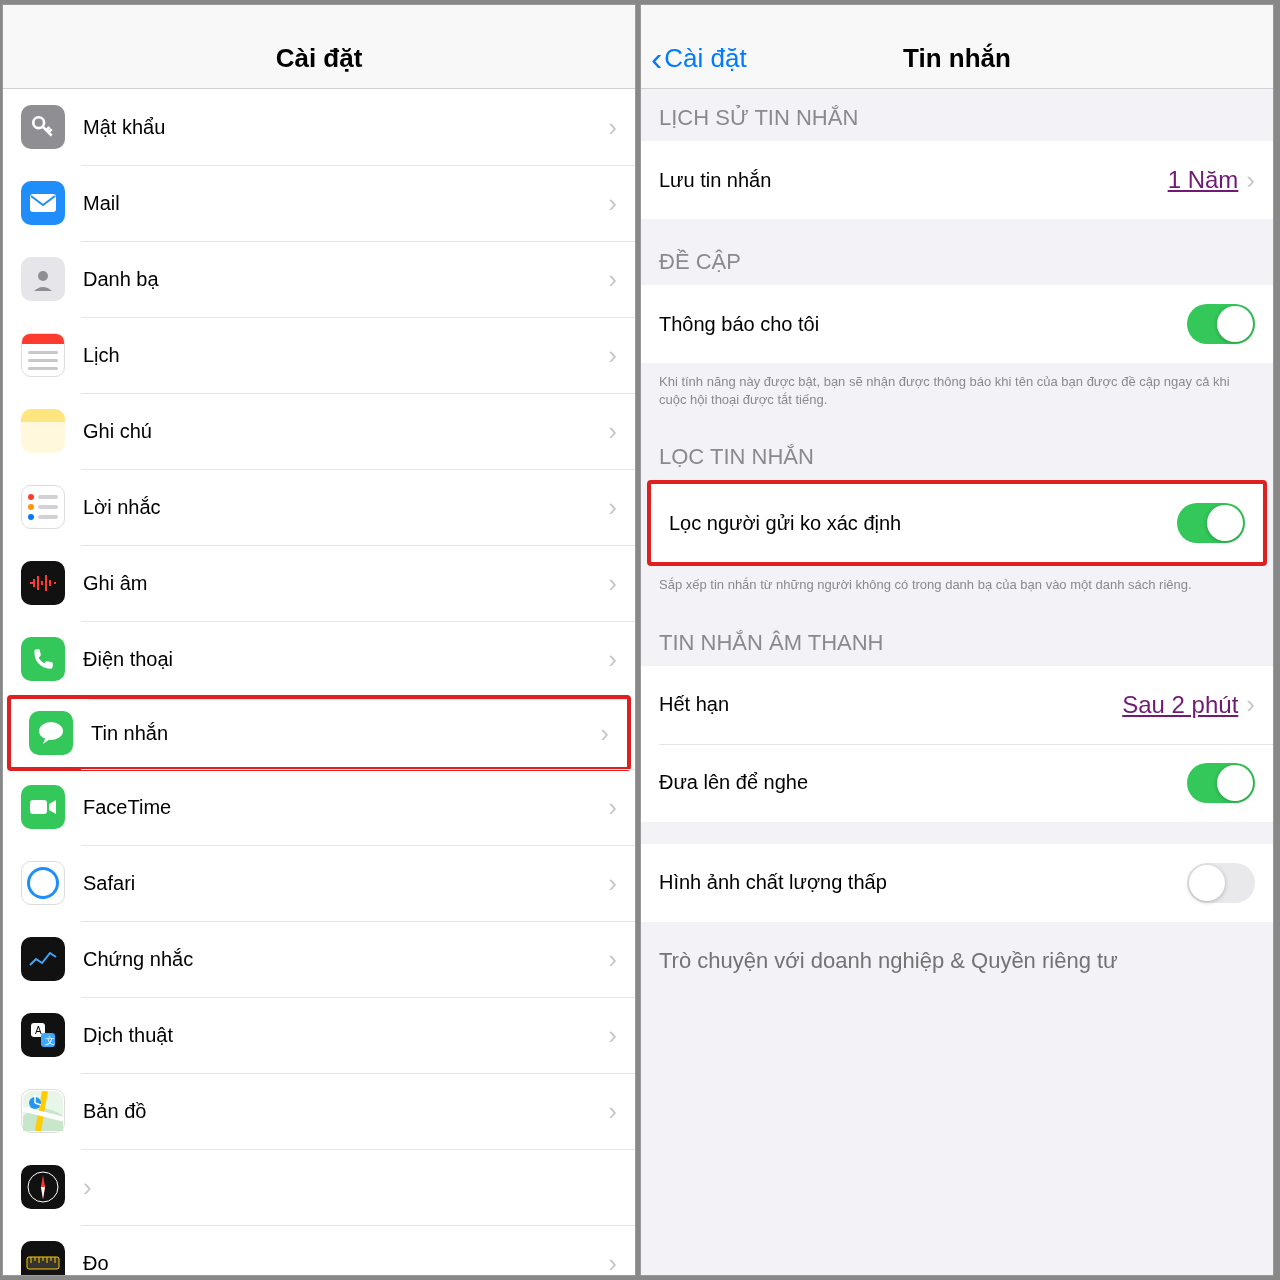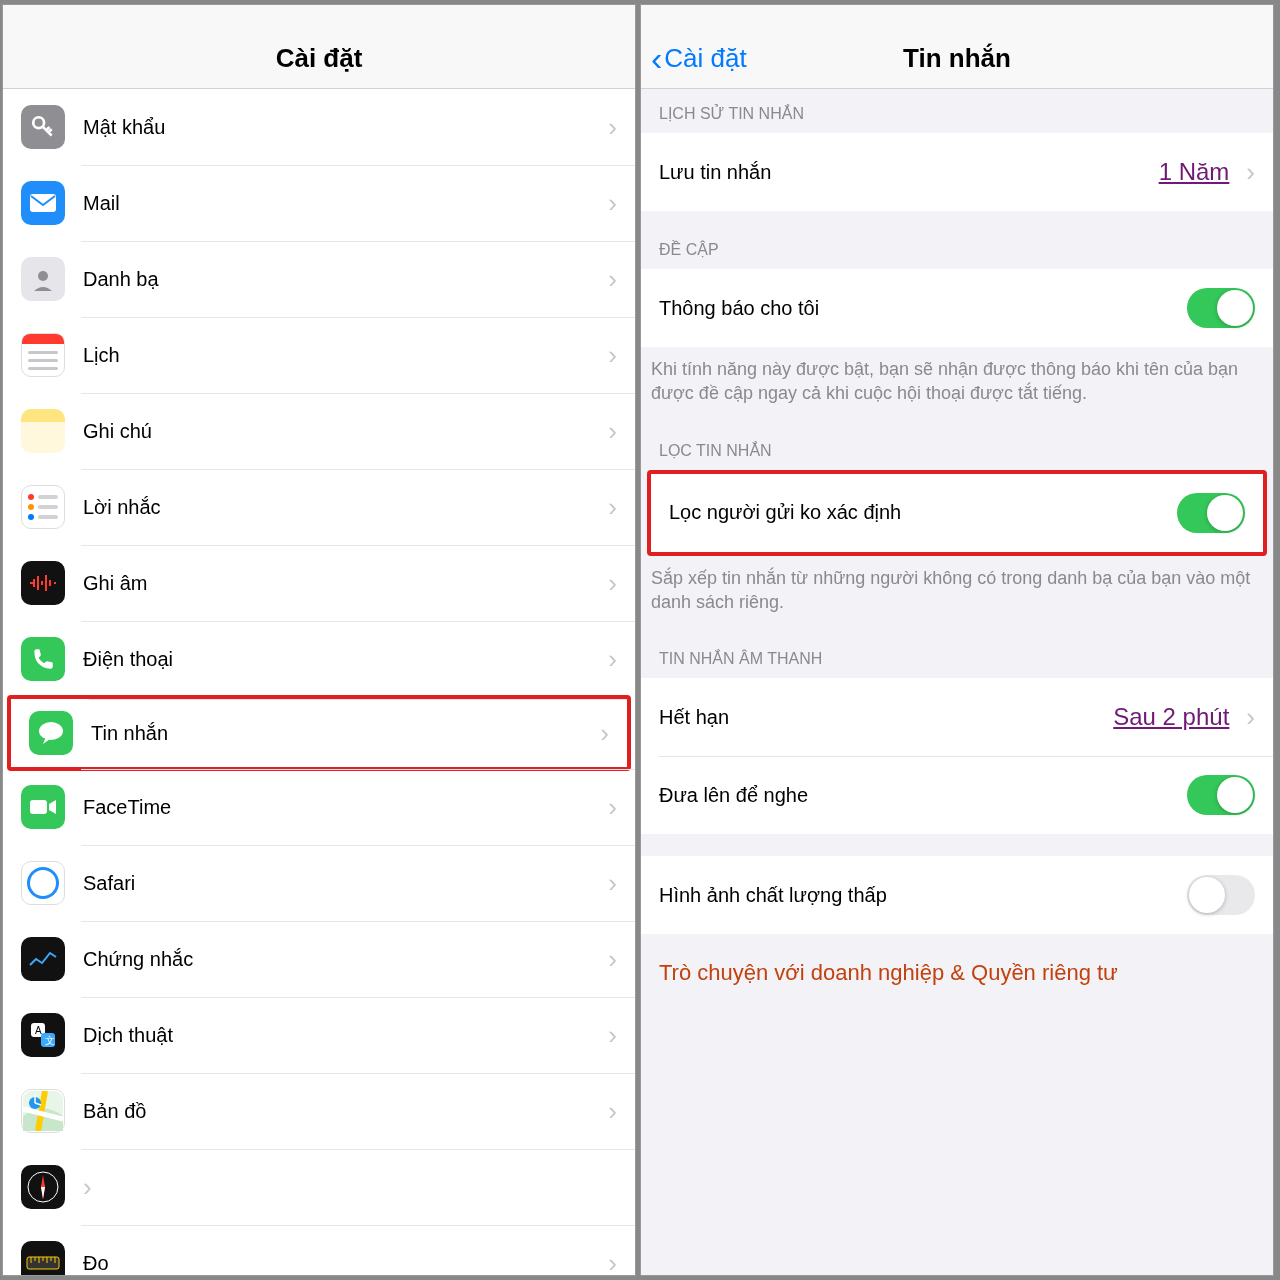--- a/index.html
+++ b/index.html
@@ -46,40 +46,40 @@
     font-size: 26px;
   }
   .back-chevron {
     font-size: 34px;
     margin-right: 2px;
     font-weight: 300;
   }
   .content { flex: 1; overflow: hidden; }
   .section-header {
     padding: 30px 18px 10px;
-    font-size: 16px;
+    font-size: 22px;
     color: #8a8a8e;
     text-transform: uppercase;
   }
   .section-header.first { padding-top: 16px; }
   .section-footer {
-    padding: 10px 10px 6px;
-    font-size: 18px;
+    padding: 10px 18px 6px;
+    font-size: 13px;
     color: #8a8a8e;
     line-height: 1.35;
   }
   .list { background: #fff; }
   .row {
     display: flex;
     align-items: center;
     height: 70px;
     padding: 0 18px;
     position: relative;
   }
-  .row.tall { height: 78px; gap: 9px; }
+  .row.tall { height: 78px; }
   .row + .row::before,
   .left-row + .left-row::before {
     content: "";
     position: absolute;
     top: 0;
     left: 78px;
     right: 0;
     height: 1px;
     background: #e5e5ea;
   }
@@ -139,21 +139,21 @@
   .toggle.on .knob { right: 2px; }
   .toggle.off .knob { left: 2px; }
   .highlight {
     border: 4px solid #e02020;
     border-radius: 4px;
     margin: -2px 4px;
   }
   .link-row {
     padding: 26px 18px;
     font-size: 22px;
-    color: #c2410c;
+    color: #737373;
     background: #f2f2f7;
   }
   
   .ic-key { background: #8e8e93; display:flex; align-items:center; justify-content:center;}
   .ic-mail { background: #1f8efa; }
   .ic-contacts { background: #e5e5ea; color:#8e8e93; }
   .ic-cal { background: #fff; border:1px solid #ddd; }
   .ic-notes { background: linear-gradient(#ffe57f 30%, #fff8dc 30%); }
   .ic-rem { background: #fff; border:1px solid #ddd; }
   .ic-voice { background: #111; }

